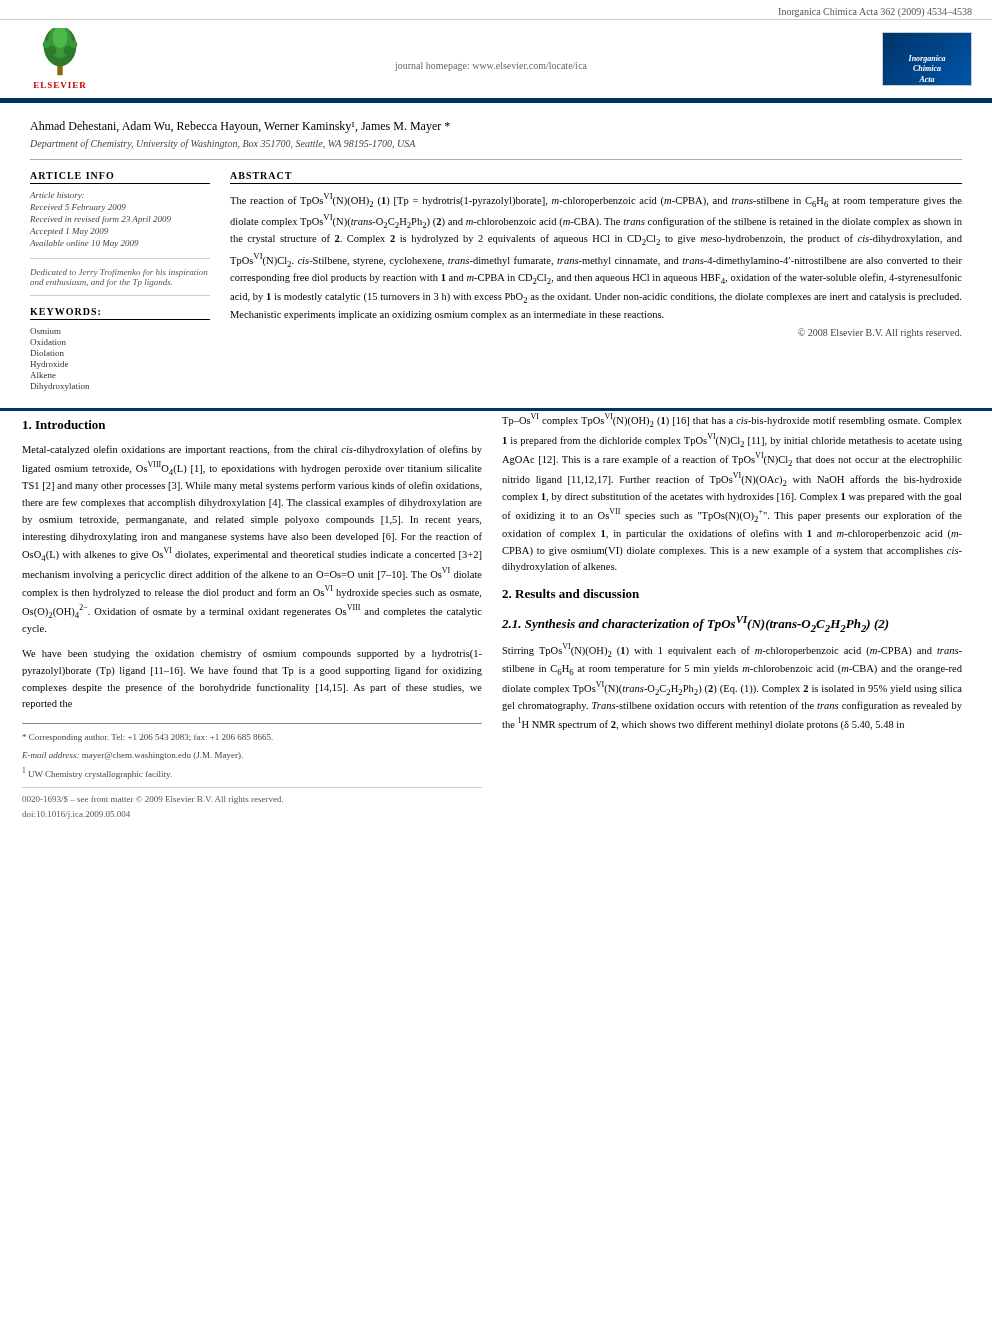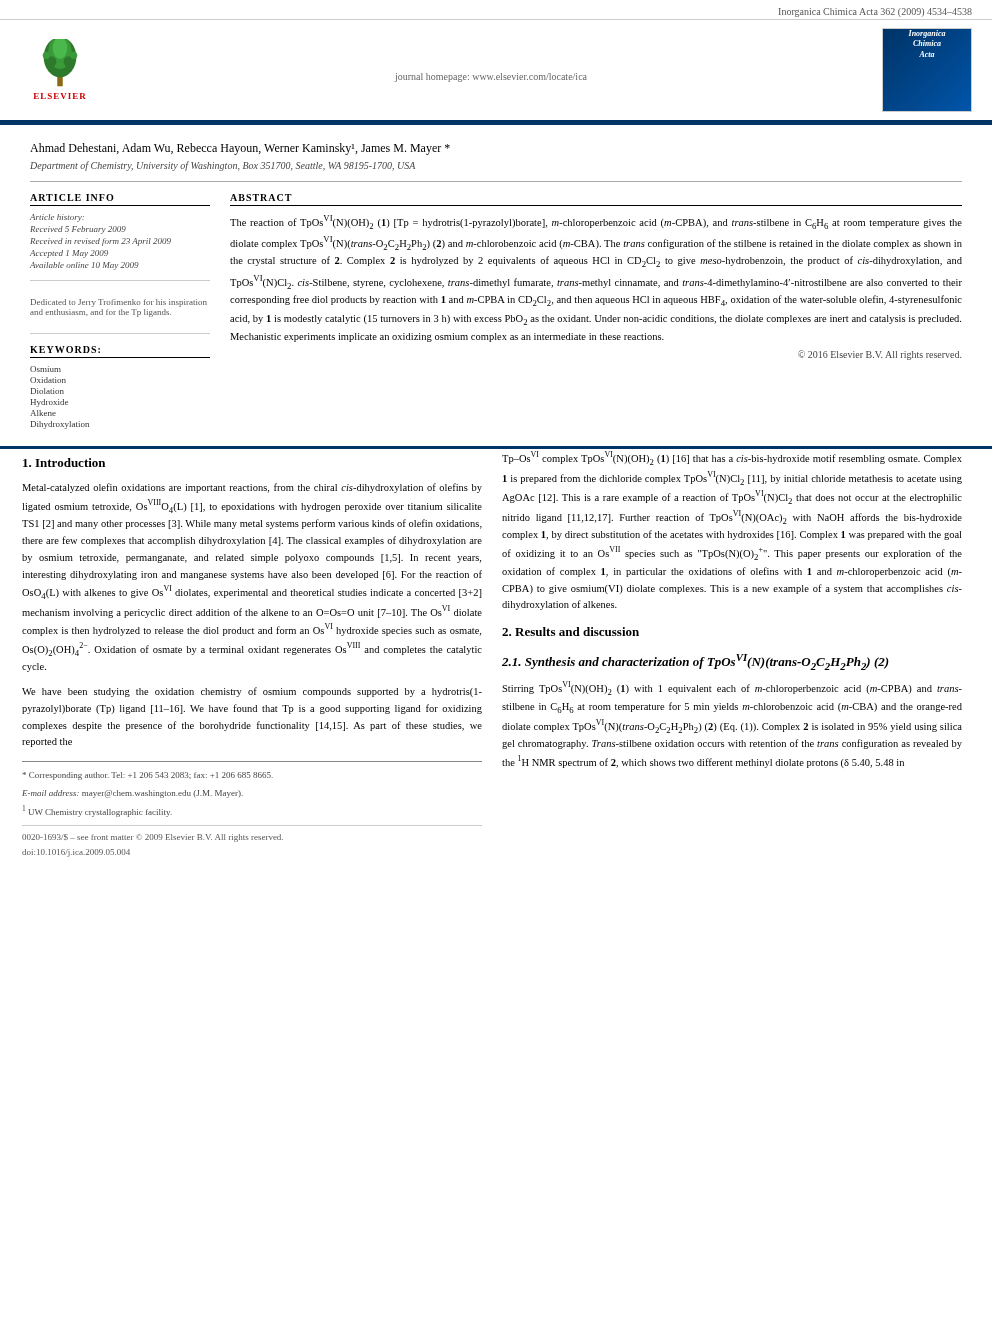--- a/index.html
+++ b/index.html
@@ -66,26 +66,26 @@
       font-style: italic;
       letter-spacing: 0.5px;
     }
     .journal-homepage {
       font-size: 10px;
       color: #666;
       margin-top: 12px;
     }
     .journal-logo-box {
       width: 90px;
-      height: 84px;
+      height: 54px;
       background: linear-gradient(135deg, #003366, #0055aa);
       display: flex;
       flex-direction: column;
       align-items: center;
-      justify-content: flex-start;
+      justify-content: flex-end;
       border: 1px solid #ccc;
       flex-shrink: 0;
     }
     .journal-logo-box-text {
       color: #fff;
       font-size: 8px;
       font-style: italic;
       text-align: center;
       line-height: 1.3;
       font-weight: bold;
@@ -156,25 +156,26 @@
       color: #000;
     }
     .article-info-item {
       font-size: 9px;
       color: #444;
       margin-bottom: 2px;
       font-style: italic;
     }
     .dedication {
       font-size: 9px;
+      font-style: italic;
       color: #555;
       margin: 10px 0;
       border-top: 1px solid #ccc;
       border-bottom: 1px solid #ccc;
-      padding: 16px 0;
+      padding: 8px 0;
     }
     .keywords-section {
       margin-top: 8px;
     }
     .keyword-item {
       font-size: 9px;
       color: #333;
       margin-bottom: 1px;
     }
 
@@ -320,21 +321,21 @@
         <div class="keyword-item">Alkene</div>
         <div class="keyword-item">Dihydroxylation</div>
       </div>
     </div>
 
     <div class="right-col">
       <div class="section-heading">ABSTRACT</div>
       <div class="abstract-text">
         The reaction of TpOs<sup>VI</sup>(N)(OH)<sub>2</sub> (<b>1</b>) [Tp = hydrotris(1-pyrazolyl)borate], <i>m</i>-chloroperbenzoic acid (<i>m</i>-CPBA), and <i>trans</i>-stilbene in C<sub>6</sub>H<sub>6</sub> at room temperature gives the diolate complex TpOs<sup>VI</sup>(N)(<i>trans</i>-O<sub>2</sub>C<sub>2</sub>H<sub>2</sub>Ph<sub>2</sub>) (<b>2</b>) and <i>m</i>-chlorobenzoic acid (<i>m</i>-CBA). The <i>trans</i> configuration of the stilbene is retained in the diolate complex as shown in the crystal structure of <b>2</b>. Complex <b>2</b> is hydrolyzed by 2 equivalents of aqueous HCl in CD<sub>2</sub>Cl<sub>2</sub> to give <i>meso</i>-hydrobenzoin, the product of <i>cis</i>-dihydroxylation, and TpOs<sup>VI</sup>(N)Cl<sub>2</sub>. <i>cis</i>-Stilbene, styrene, cyclohexene, <i>trans</i>-dimethyl fumarate, <i>trans</i>-methyl cinnamate, and <i>trans</i>-4-dimethylamino-4′-nitrostilbene are also converted to their corresponding free diol products by reaction with <b>1</b> and <i>m</i>-CPBA in CD<sub>2</sub>Cl<sub>2</sub>, and then aqueous HCl in aqueous HBF<sub>4</sub>, oxidation of the water-soluble olefin, 4-styrenesulfonic acid, by <b>1</b> is modestly catalytic (15 turnovers in 3 h) with excess PbO<sub>2</sub> as the oxidant. Under non-acidic conditions, the diolate complexes are inert and catalysis is precluded. Mechanistic experiments implicate an oxidizing osmium complex as an intermediate in these reactions.
       </div>
-      <div class="abstract-copyright">© 2016 Elsevier B.V. All rights reserved.</div>
+      <div class="abstract-copyright">© 2008 Elsevier B.V. All rights reserved.</div>
     </div>
   </div>
 </div>
 
 <div class="divider-thick"></div>
 
 <div class="main-body">
   <div class="body-two-col">
 
     <div class="body-col">

